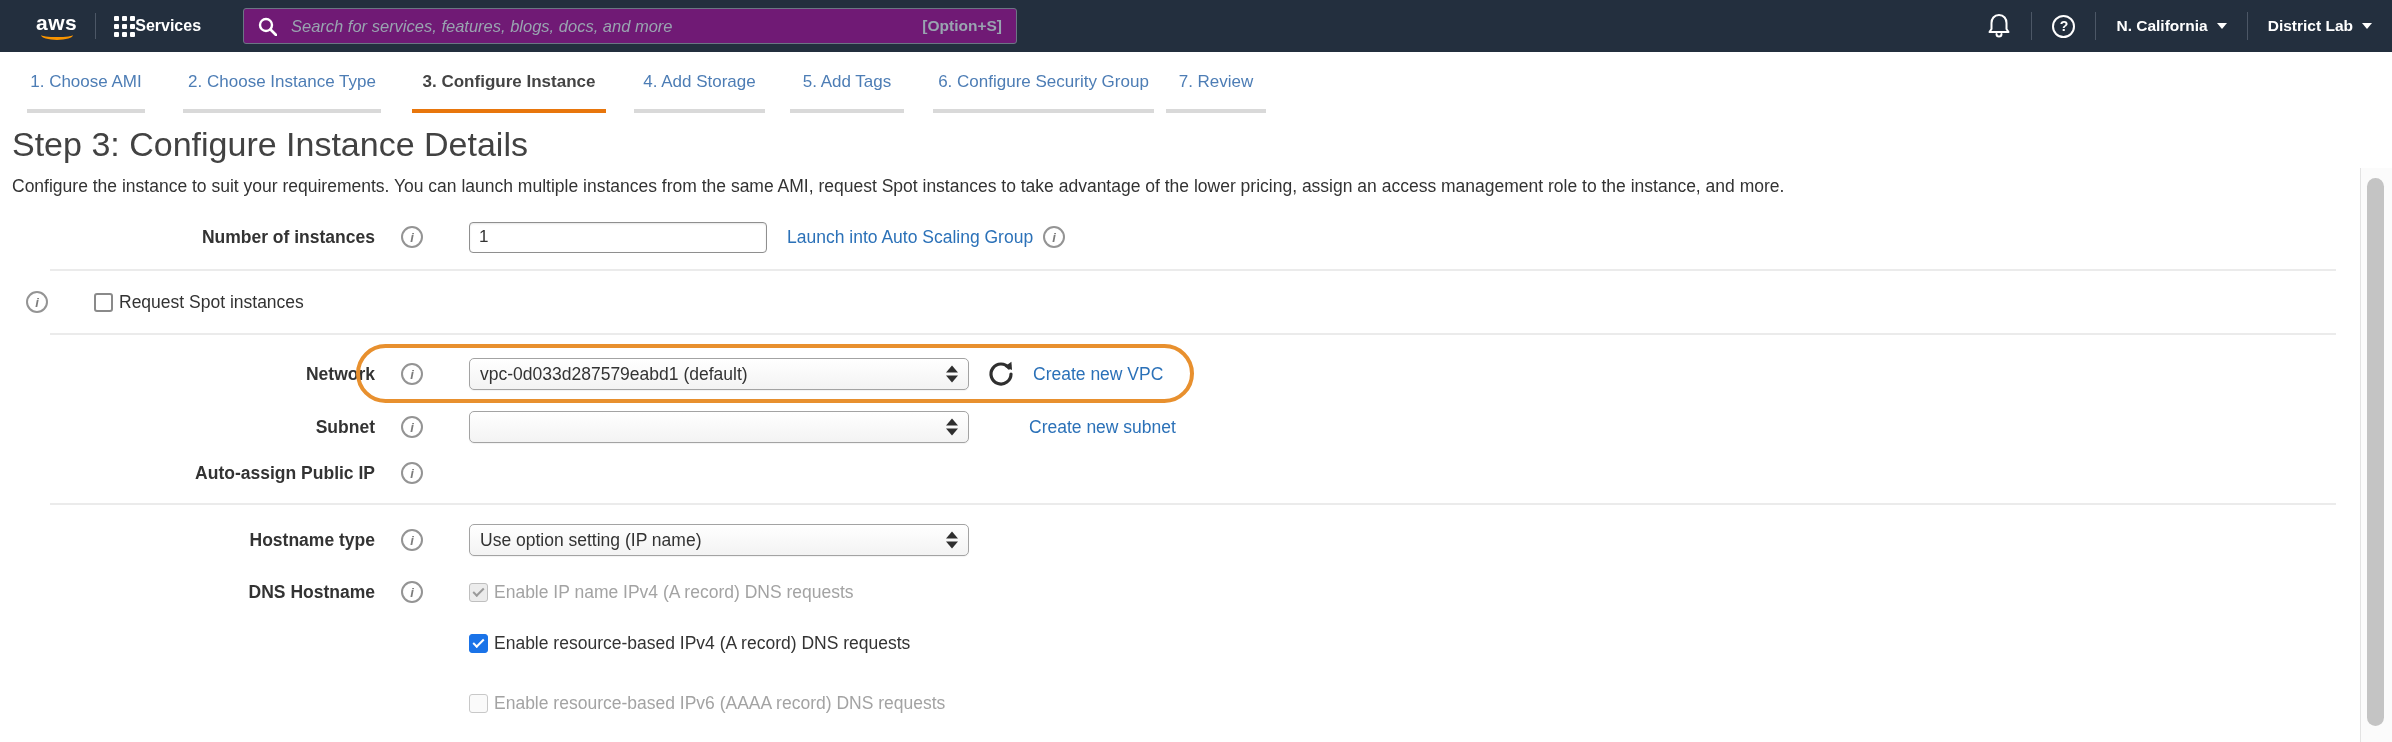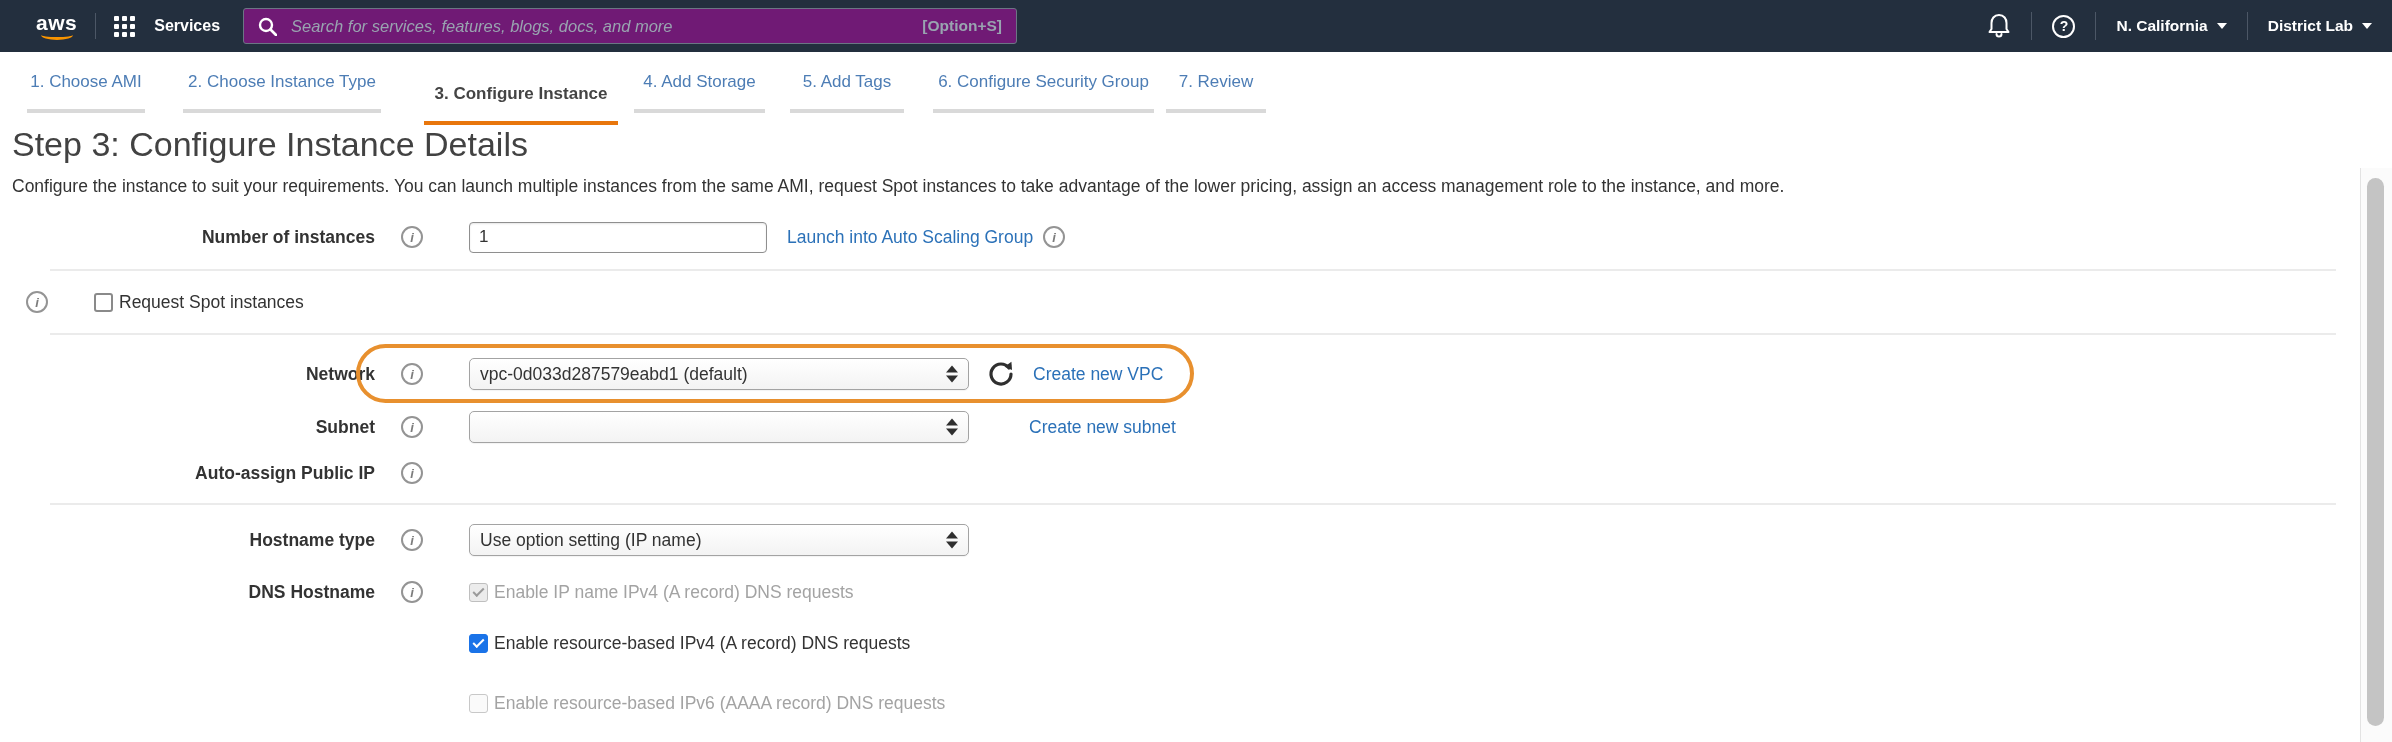--- a/index.html
+++ b/index.html
@@ -13,21 +13,21 @@
   .topbar {
     position:absolute; left:0; top:0; width:2392px; height:52px;
     background:#232f3e; display:flex; align-items:center;
   }
   .aws-logo { margin-left:36px; display:flex; flex-direction:column; align-items:center;text-align:right; }
   .aws-logo .aws-word { color:#fff; font-weight:bold; font-size:21px; line-height:20px; letter-spacing:0.5px; }
   .aws-logo .aws-smile { width:32px; height:10px; border-bottom:3px solid #f79400; border-radius:0 0 50% 50%; margin-top:-3px; }
   .top-divider { width:1px; height:26px; background:#4c5766; margin:0 18px; }
   .grid-icon { display:grid; grid-template-columns:repeat(3,5px); grid-template-rows:repeat(3,5px); gap:3px; }
   .grid-icon span { background:#fff; border-radius:1px; }
-  .services-label { color:#fff; font-weight:bold; font-size:16px; margin-left:19px; }
+  .services-label { color:#fff; font-weight:bold; font-size:16px; margin-left:0; }
 
   .search-box {
     position:absolute; left:243px; top:8px; width:774px; height:36px;
     background:#701a75; border:1px solid #6b7684; border-radius:3px;
     display:flex; align-items:center;
   }
   .search-box .mag { margin-left:14px; flex:none; }
   .search-input {
     flex:1; background:transparent; border:none; outline:none;
     color:#cfd6dd; font-style:italic; font-size:16.5px; margin-left:12px;
@@ -161,21 +161,21 @@
     <div class="tb-sep"></div>
     <div class="tb-menu">
       <span>District Lab</span>
       <span class="caret-down"></span>
     </div>
   </div>
 </div>
 
 <div class="tab" style="left:27px;   width:118px;">1. Choose AMI</div>
 <div class="tab" style="left:183px;  width:198px;">2. Choose Instance Type</div>
-<div class="tab active" style="left:424px; width:194px;margin-top:12px;">3. Configure Instance</div>
+<div class="tab active" style="left:412px; width:194px;">3. Configure Instance</div>
 <div class="tab" style="left:634px;  width:131px;">4. Add Storage</div>
 <div class="tab" style="left:790px;  width:114px;">5. Add Tags</div>
 <div class="tab" style="left:933px;  width:221px;">6. Configure Security Group</div>
 <div class="tab" style="left:1166px; width:100px;">7. Review</div>
 
 <div class="page-title">Step 3: Configure Instance Details</div>
 <div class="page-desc">Configure the instance to suit your requirements. You can launch multiple instances from the same AMI, request Spot instances to take advantage of the lower pricing, assign an access management role to the instance, and more.</div>
 
 <div class="row" style="top:219px;">
   <div class="lbl">Number of instances</div>

